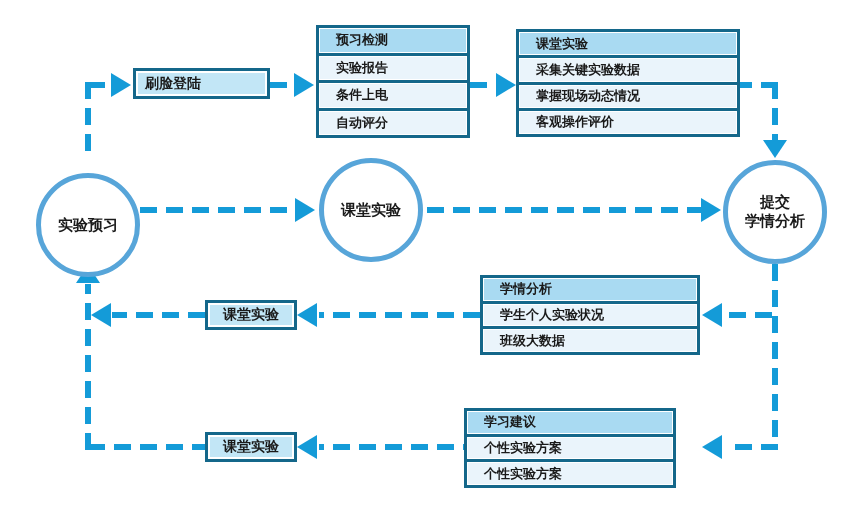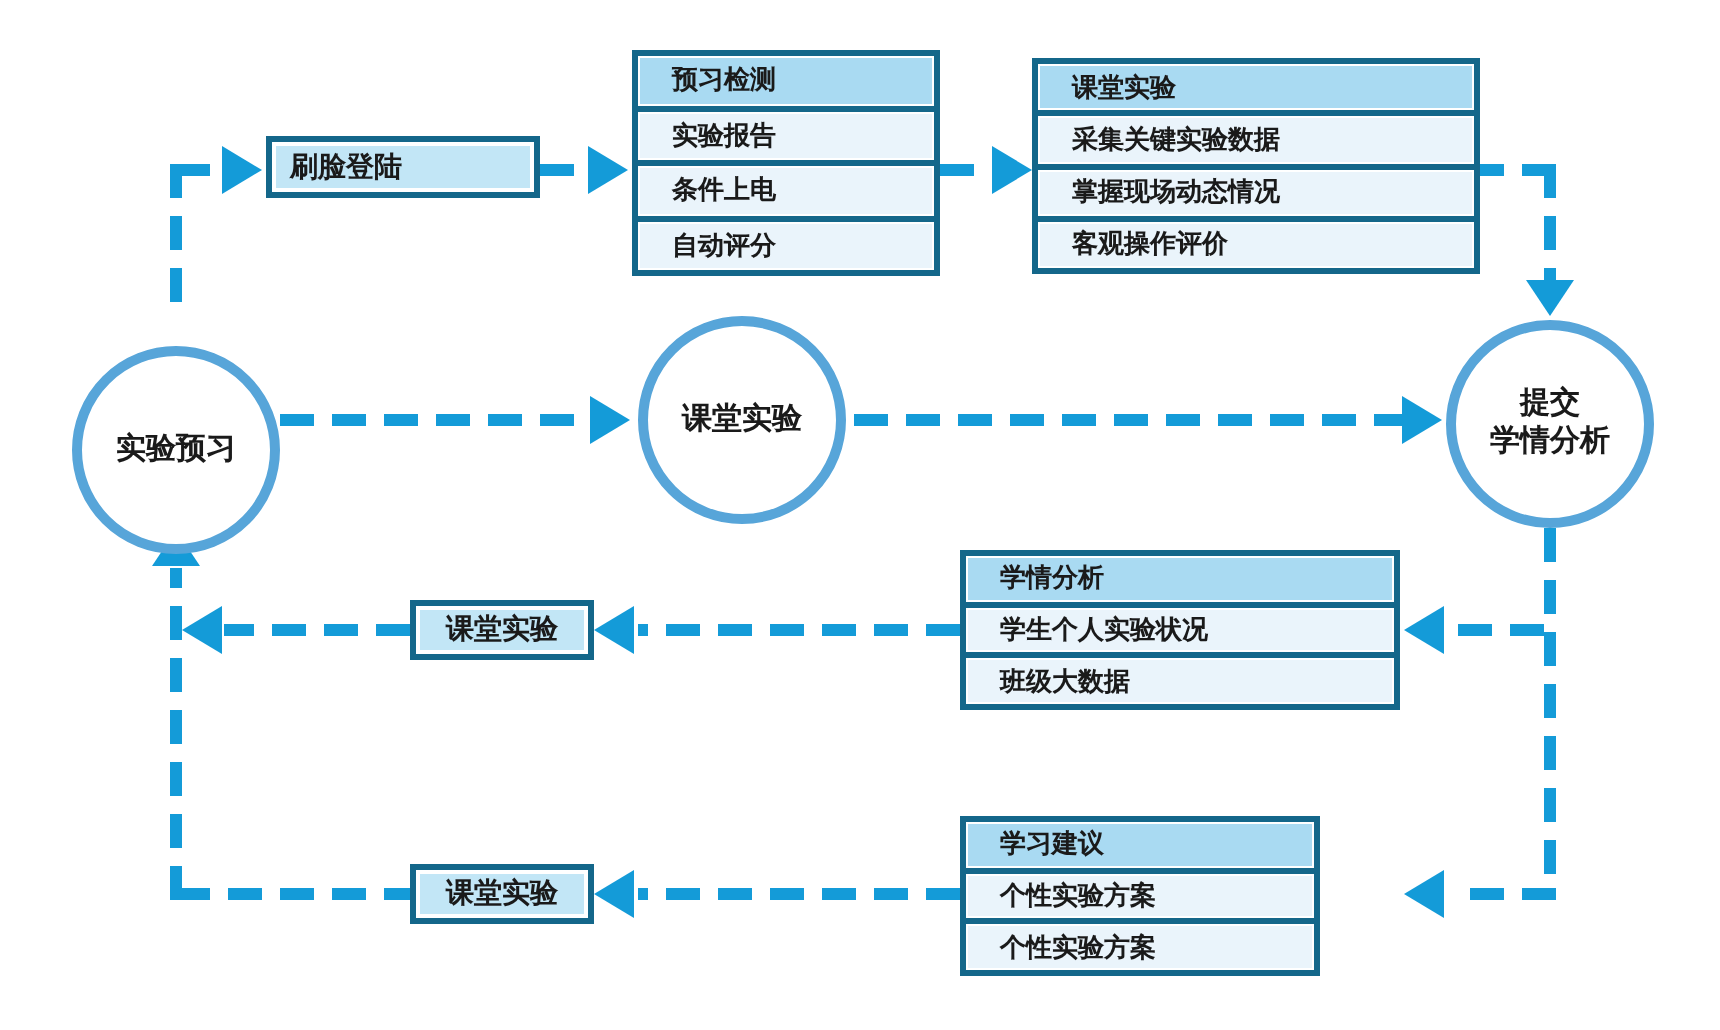--- a/index.html
+++ b/index.html
@@ -130,19 +130,19 @@
     <div class="row">掌握现场动态情况</div>
     <div class="row">客观操作评价</div>
   </div>
 
   <div class="group" style="left:480px;top:275px;width:220px;height:80px">
     <div class="row header">学情分析</div>
     <div class="row">学生个人实验状况</div>
     <div class="row">班级大数据</div>
   </div>
 
-  <div class="group" style="left:480px;top:408px;width:180px;height:80px">
+  <div class="group" style="left:464px;top:408px;width:212px;height:80px">
     <div class="row header">学习建议</div>
     <div class="row">个性实验方案</div>
     <div class="row">个性实验方案</div>
   </div>
 
 </div>
 
 </body></html>

